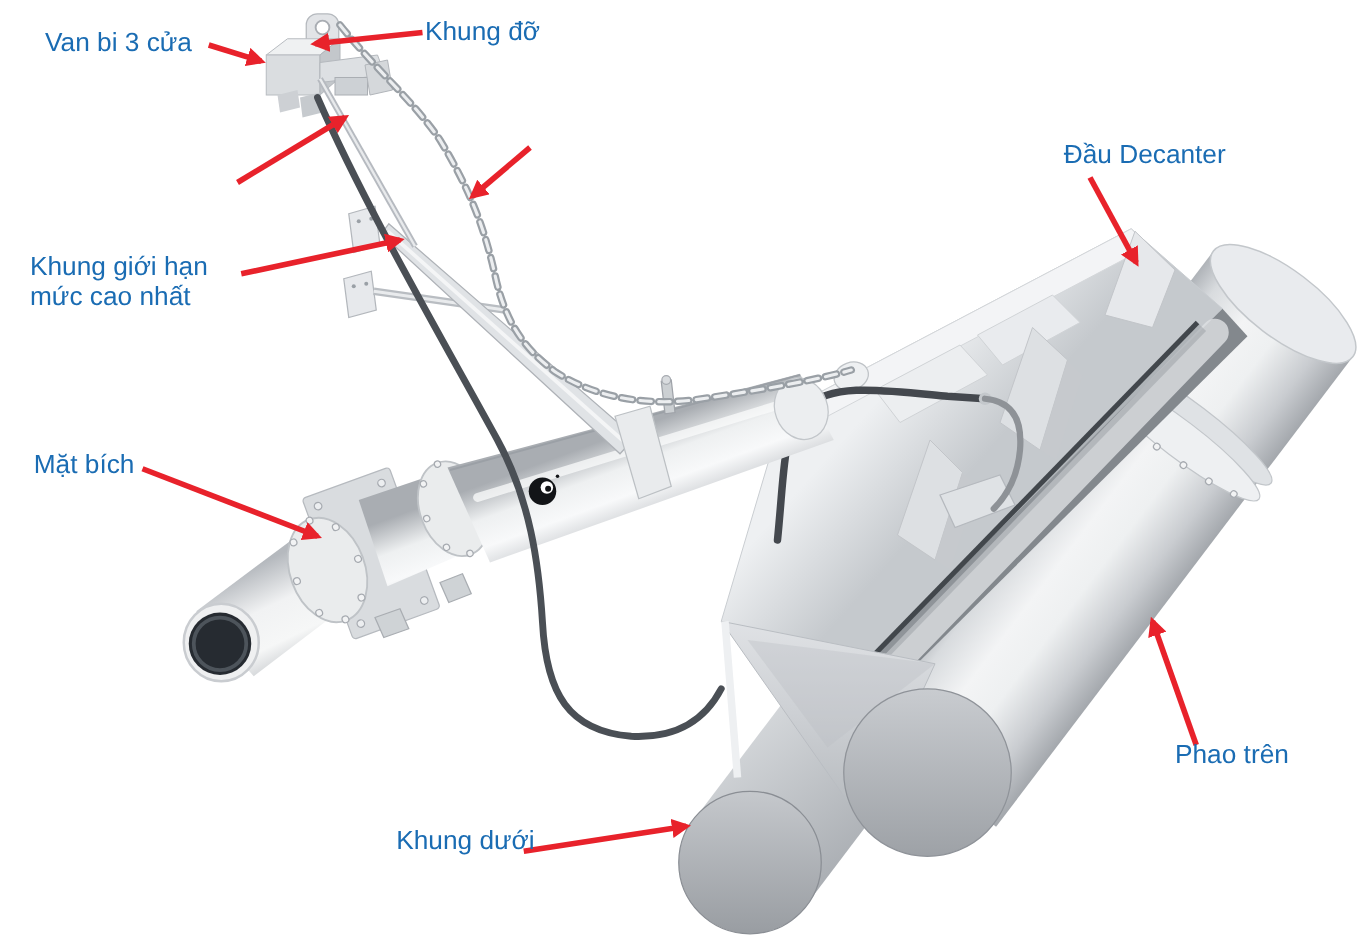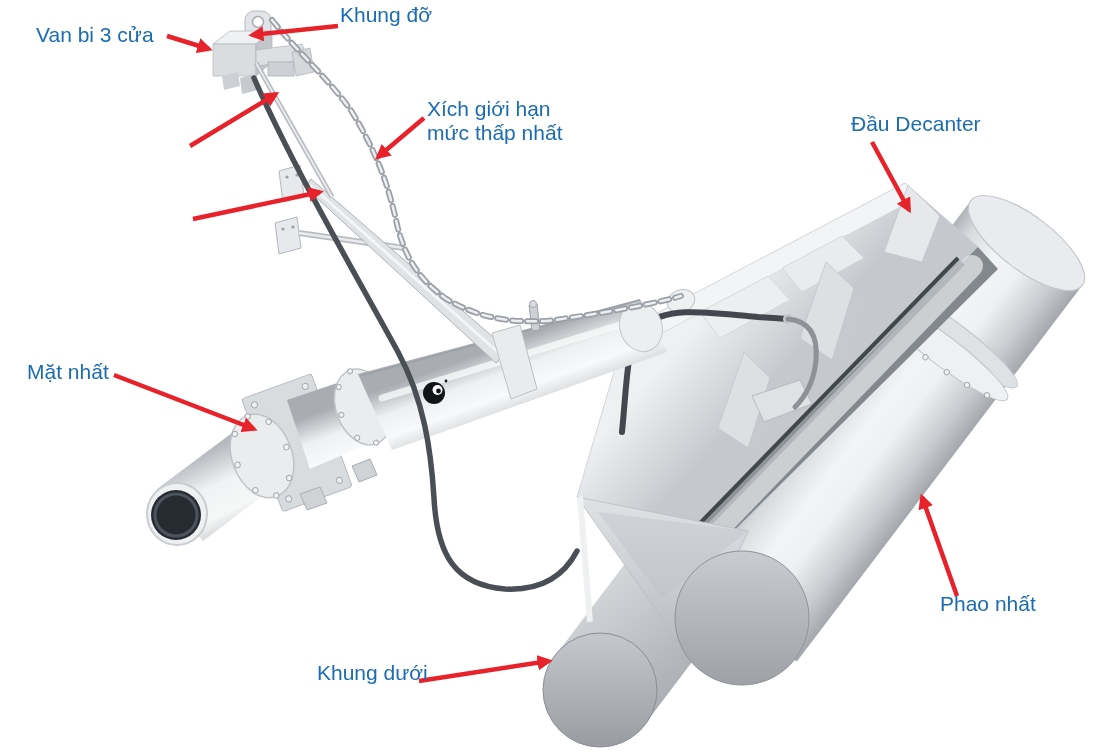--- a/index.html
+++ b/index.html
@@ -1,21 +1,21 @@
 <!DOCTYPE html>
 <html><head>
 <meta charset="utf-8">
 <style>
   html,body{margin:0;padding:0;background:#fff;}
   .canvas{position:relative;width:1096px;height:753px;background:#fff;overflow:hidden;
           font-family:Liberation Sans, sans-serif;}
   .canvas svg{position:absolute;left:0;top:0;}
   .label{position:absolute;font-size:21px;color:#1a6cb3;white-space:pre-line;line-height:1.16;}
   .l0{left:36px;top:23px}
-  .l1{left:340px;top:3px}
+  .l1{left:340px;top:14px}
   .l2{left:13px;top:126px}
   .l3{left:427px;top:97px}
   .l4{left:24px;top:202px}
   .l5{left:851px;top:112px}
   .l6{left:27px;top:360px}
   .l7{left:940px;top:592px}
   .l8{left:317px;top:661px}
 </style>
 </head>
 <body>
@@ -227,19 +227,19 @@
     <line x1="424" y1="118" x2="378" y2="157" stroke="#e8222b" stroke-width="4.5" marker-end="url(#ah)"></line>
     <line x1="193" y1="219" x2="320" y2="192" stroke="#e8222b" stroke-width="4.5" marker-end="url(#ah)"></line>
     <line x1="872" y1="142" x2="909" y2="210" stroke="#e8222b" stroke-width="4.5" marker-end="url(#ah)"></line>
     <line x1="114" y1="375" x2="254" y2="429" stroke="#e8222b" stroke-width="4.5" marker-end="url(#ah)"></line>
     <line x1="957" y1="596" x2="922" y2="497" stroke="#e8222b" stroke-width="4.5" marker-end="url(#ah)"></line>
     <line x1="419" y1="681" x2="549" y2="661" stroke="#e8222b" stroke-width="4.5" marker-end="url(#ah)"></line>
   </svg>
 
   <div class="label l0">Van bi 3 cửa</div>
   <div class="label l1">Khung đỡ</div>
-  <div class="label l3">Xích giới hạn
-mức thấp nhất</div>
+  <div class="label l4">Khung giới hạn
+mức cao nhất</div>
   <div class="label l5">Đầu Decanter</div>
-  <div class="label l6">Mặt nhất</div>
-  <div class="label l7">Phao nhất</div>
+  <div class="label l6">Mặt bích</div>
+  <div class="label l7">Phao trên</div>
   <div class="label l8">Khung dưới</div>
 </div>
 
 </body></html>

